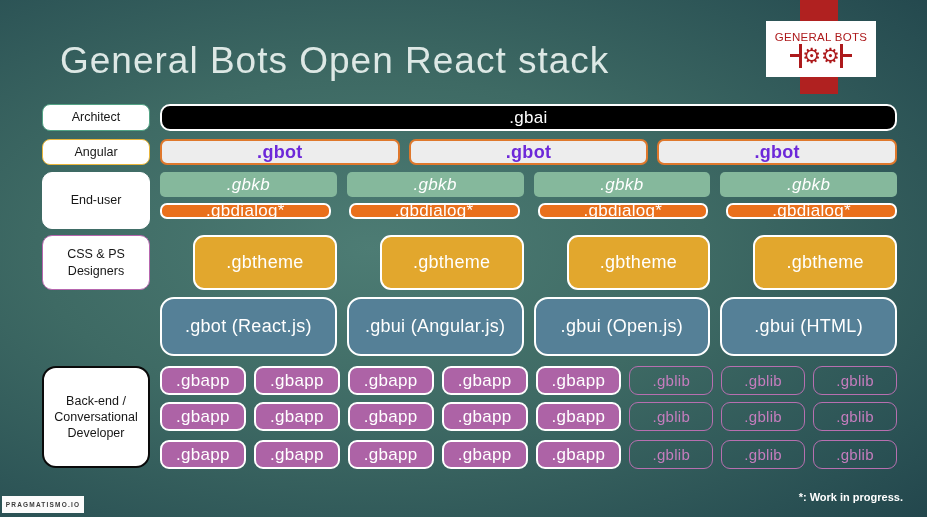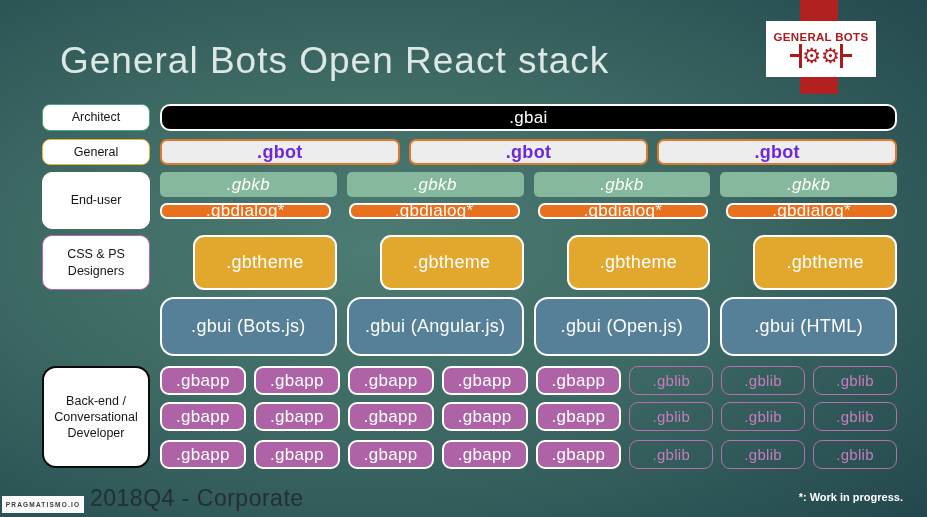--- a/index.html
+++ b/index.html
@@ -21,21 +21,21 @@
     color:#dde8e5; white-space:nowrap;
   }
 
   
   .logo-ribbon { position:absolute; left:800px; top:0; width:38px; height:94px; background:#b02120; }
   .logo-card {
     position:absolute; left:766px; top:21px; width:110px; height:56px;
     background:#ffffff; display:flex; flex-direction:column;
     align-items:center; justify-content:center; gap:1px;
   }
-  .logo-brand { color:#ad1a1c; font-weight:bold; font-size:11.5px; letter-spacing:0.3px; white-space:nowrap; }
+  .logo-brand { color:#ad1a1c; font-weight:normal; font-size:11.5px; letter-spacing:0.3px; white-space:nowrap; }
   .logo-mark { display:flex; align-items:center; }
   .logo-mark .hbar { width:9px; height:2.5px; background:#ad1a1c; }
   .logo-mark .vbar { width:3px; height:24px; background:#ad1a1c; }
   .logo-gear { color:#ad1a1c; font-size:21px; line-height:24px; }
 
   
   .role {
     position:absolute; left:42px; width:108px;
     background:#ffffff; color:#161616;
     border-radius:8px;
@@ -105,21 +105,21 @@
       <span class="hbar"></span>
       <span class="vbar"></span>
       <span class="logo-gear">⚙</span>
       <span class="logo-gear">⚙</span>
       <span class="vbar"></span>
       <span class="hbar"></span>
     </div>
   </div>
 
   <div class="role role-architect">Architect</div>
-  <div class="role role-product">General</div>
+  <div class="role role-product">Angular</div>
   <div class="role role-enduser">End-user</div>
   <div class="role role-cssps">CSS &amp; PS Designers</div>
   <div class="role role-backend">Back-end / Conversational Developer</div>
 
   <div class="row row-gbai">
     <div class="box r-gbai">.gbai</div>
   </div>
 
   <div class="row row-gbot">
     <div class="box r-gbot">.gbot</div>
@@ -142,21 +142,21 @@
   </div>
 
   <div class="row row-gbtheme">
     <div class="box r-gbtheme">.gbtheme</div>
     <div class="box r-gbtheme">.gbtheme</div>
     <div class="box r-gbtheme">.gbtheme</div>
     <div class="box r-gbtheme">.gbtheme</div>
   </div>
 
   <div class="row row-gbui">
-    <div class="box r-gbui">.gbui (Bots.js)</div>
+    <div class="box r-gbui">.gbot (React.js)</div>
     <div class="box r-gbui">.gbui (Angular.js)</div>
     <div class="box r-gbui">.gbui (Open.js)</div>
     <div class="box r-gbui">.gbui (HTML)</div>
   </div>
 
   <div class="row row-apps1">
     <div class="box r-gbapp">.gbapp</div>
     <div class="box r-gbapp">.gbapp</div>
     <div class="box r-gbapp">.gbapp</div>
     <div class="box r-gbapp">.gbapp</div>
@@ -182,16 +182,15 @@
     <div class="box r-gbapp">.gbapp</div>
     <div class="box r-gbapp">.gbapp</div>
     <div class="box r-gbapp">.gbapp</div>
     <div class="box r-gbapp">.gbapp</div>
     <div class="box r-gblib">.gblib</div>
     <div class="box r-gblib">.gblib</div>
     <div class="box r-gblib">.gblib</div>
   </div>
 
   <div class="prag-badge">PRAGMATISMO.IO</div>
-  <div class="footer-caption">2018Q4 - Corporate</div>
   <div class="wip-note">*: Work in progress.</div>
 
 </div>
 
 </body></html>

